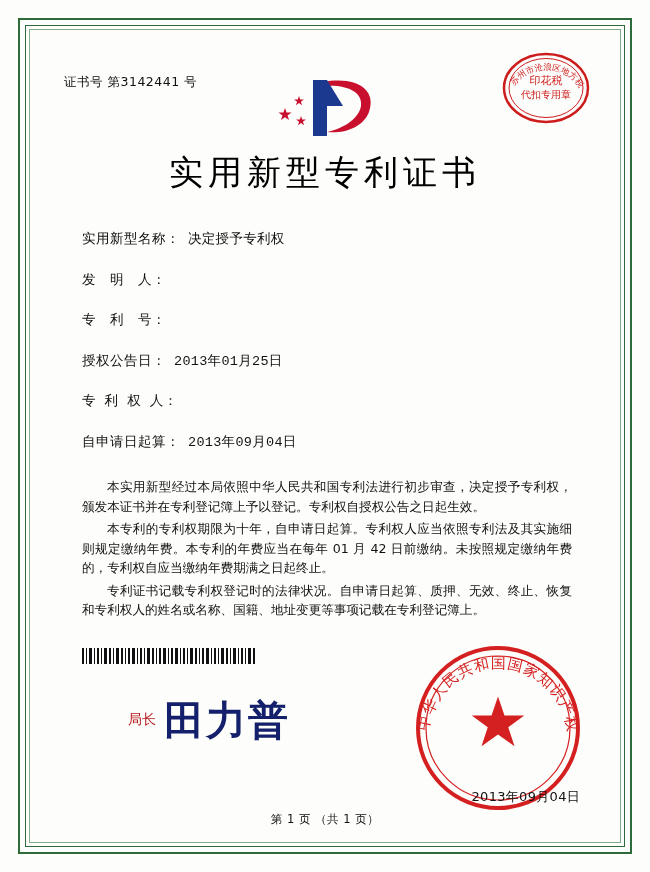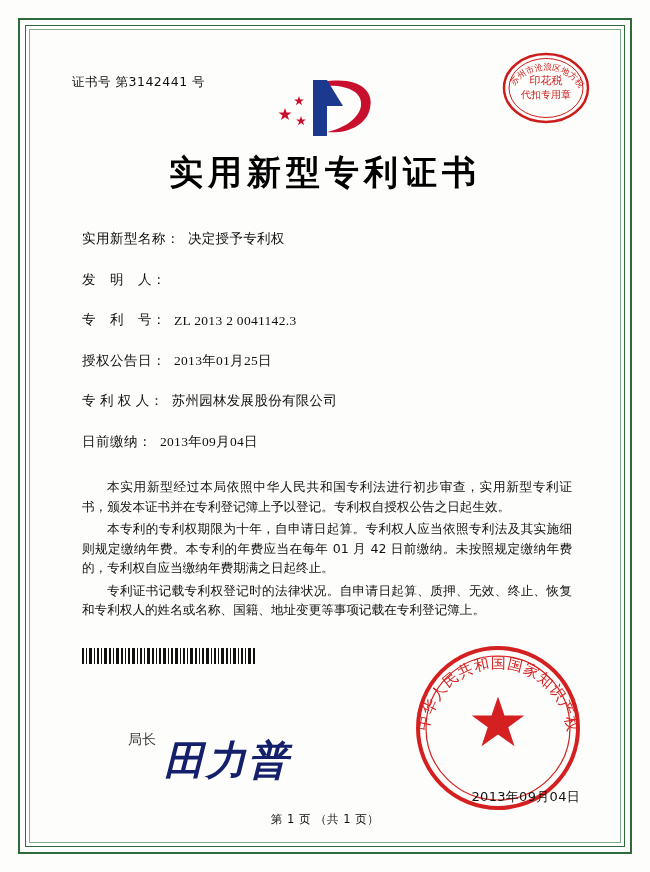--- a/index.html
+++ b/index.html
@@ -57,21 +57,21 @@
     position: absolute;
     left: 40px;
     top: 40px;
     right: 40px;
     bottom: 40px;
   }
 
   
   .serial {
     position: absolute;
-    left: 32px;
+    left: 24px;
     top: 34px;
     font-family: "DejaVu Sans", sans-serif;
     font-size: 12.5px;
     letter-spacing: 0.5px;
     color: #111;
   }
 
   
   .logo {
     position: absolute;
@@ -93,38 +93,38 @@
 
   
   .title {
     position: absolute;
     left: 0;
     right: 0;
     top: 110px;
     text-align: center;
     font-family: "DejaVu Serif", serif;
     font-size: 34px;
-    font-weight: bold;
+    font-weight: normal;
     letter-spacing: 5px;
     color: #000;
   }
 
   
   .fields {
     position: absolute;
     left: 42px;
     right: 30px;
     top: 190px;
   }
   .field-row {
     display: flex;
-    align-items: flex-end;
+    align-items: flex-start;
     margin-bottom: 22.5px;
     font-size: 13.5px;
-    font-family: Liberation Serif, serif;
+    font-family: Liberation Mono, monospace;
     color: #111;
   }
   .field-label {
     white-space: nowrap;
     letter-spacing: 0.5px;
   }
   .field-value {
     margin-left: 8px;
     letter-spacing: 0.3px;
   }
@@ -157,32 +157,30 @@
   
   .sig-row {
     position: absolute;
     left: 88px;
     top: 660px;
     display: flex;
     align-items: center;
   }
   .sig-label {
     font-size: 14px;
-    color: #404040;
+    color: #b91c1c;
     margin-right: 8px;
   }
   .sig-script {
     font-family: "DejaVu Serif", serif;
     font-size: 40px;
-    font-style: italic;
     font-weight: bold;
     color: #14206b;
     letter-spacing: 2px;
     line-height: 1;
-    margin-top: 40px;
   }
 
   
   .seal-main {
     position: absolute;
     right: 26px;
     top: 602px;
     width: 172px;
     height: 172px;
   }
@@ -253,38 +251,36 @@
     <div class="fields">
       <div class="field-row">
         <span class="field-label">实用新型名称：</span>
         <span class="field-value">决定授予专利权</span>
       </div>
       <div class="field-row">
         <span class="field-label">发　明　人：</span>
       </div>
       <div class="field-row">
         <span class="field-label">专　利　号：</span>
-        <span class="field-value">ZL 2013 2 0041142.3</span>
       </div>
       <div class="field-row">
         <span class="field-label">授权公告日：</span>
         <span class="field-value">2013年01月25日</span>
       </div>
       <div class="field-row">
         <span class="field-label">专 利 权 人：</span>
-        <span class="field-value">苏州园林发展股份有限公司</span>
-      </div>
-      <div class="field-row">
-        <span class="field-label">日前缴纳：</span>
+      </div>
+      <div class="field-row">
+        <span class="field-label">自申请日起算：</span>
         <span class="field-value">2013年09月04日</span>
       </div>
     </div>
 
     <div class="body-text">
-      <p>本实用新型经过本局依照中华人民共和国专利法进行初步审查，实用新型专利证书，颁发本证书并在专利登记簿上予以登记。专利权自授权公告之日起生效。</p>
+      <p>本实用新型经过本局依照中华人民共和国专利法进行初步审查，决定授予专利权，颁发本证书并在专利登记簿上予以登记。专利权自授权公告之日起生效。</p>
       <p>本专利的专利权期限为十年，自申请日起算。专利权人应当依照专利法及其实施细则规定缴纳年费。本专利的年费应当在每年 01 月 42 日前缴纳。未按照规定缴纳年费的，专利权自应当缴纳年费期满之日起终止。</p>
       <p>专利证书记载专利权登记时的法律状况。自申请日起算、质押、无效、终止、恢复和专利权人的姓名或名称、国籍、地址变更等事项记载在专利登记簿上。</p>
     </div>
 
     <div class="barcode">
       <svg viewBox="0 0 175 16" width="175" height="16" preserveAspectRatio="none">
         <g fill="#111">
           <rect x="0" y="0" width="2" height="16"></rect>
             <rect x="4" y="0" width="1" height="16"></rect>
           <rect x="7" y="0" width="3" height="16"></rect>

